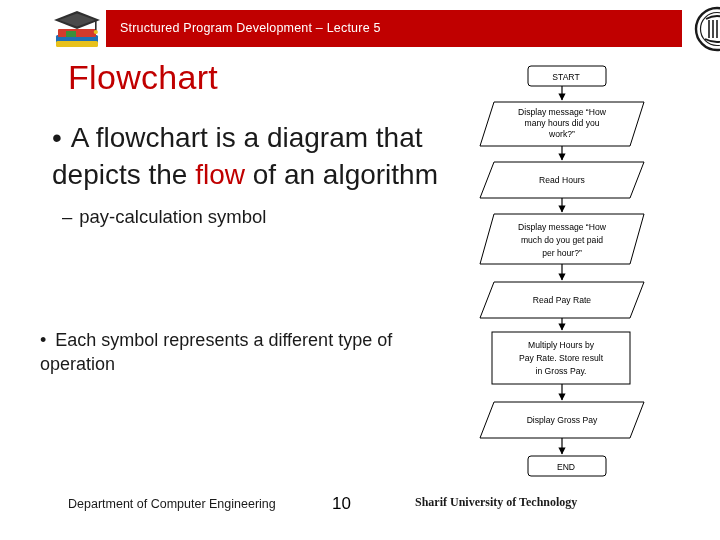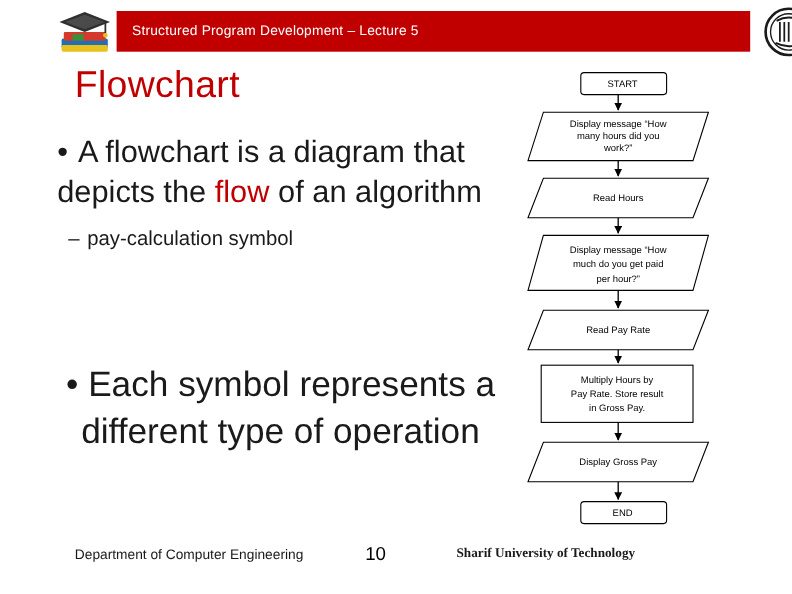--- a/index.html
+++ b/index.html
@@ -78,24 +78,23 @@
     color: #1a1a1a;
   }
   .subbullet .dash {
     display: inline-block;
     margin-right: 7px;
   }
   .bullet2 {
     position: absolute;
     left: 40px; top: 328px;
     width: 430px;
-    font-size: 32px;
+    font-size: 18px;
     color: #1a1a1a;
     line-height: 1.35;
-    text-align: center;
   }
   .bullet2 .dot {
     display: inline-block;
     margin-right: 9px;
   }
 
   
   .footer-left {
     position: absolute;
     left: 68px; top: 497px;

